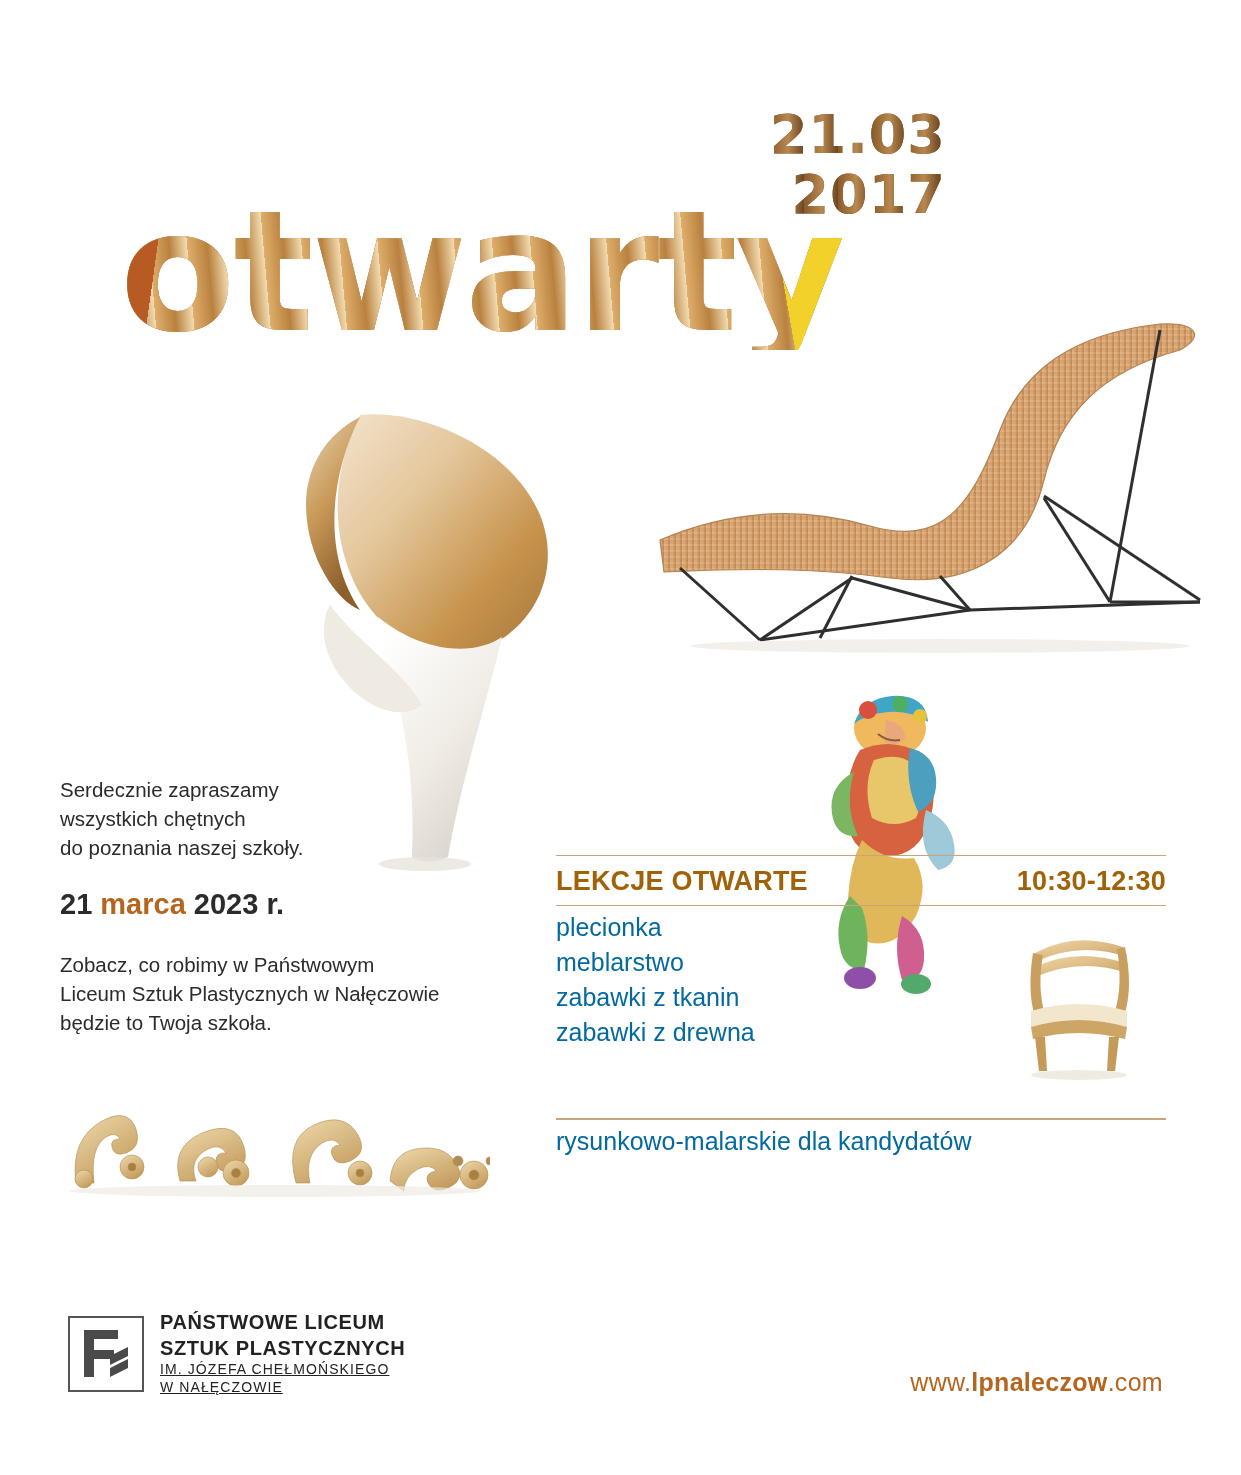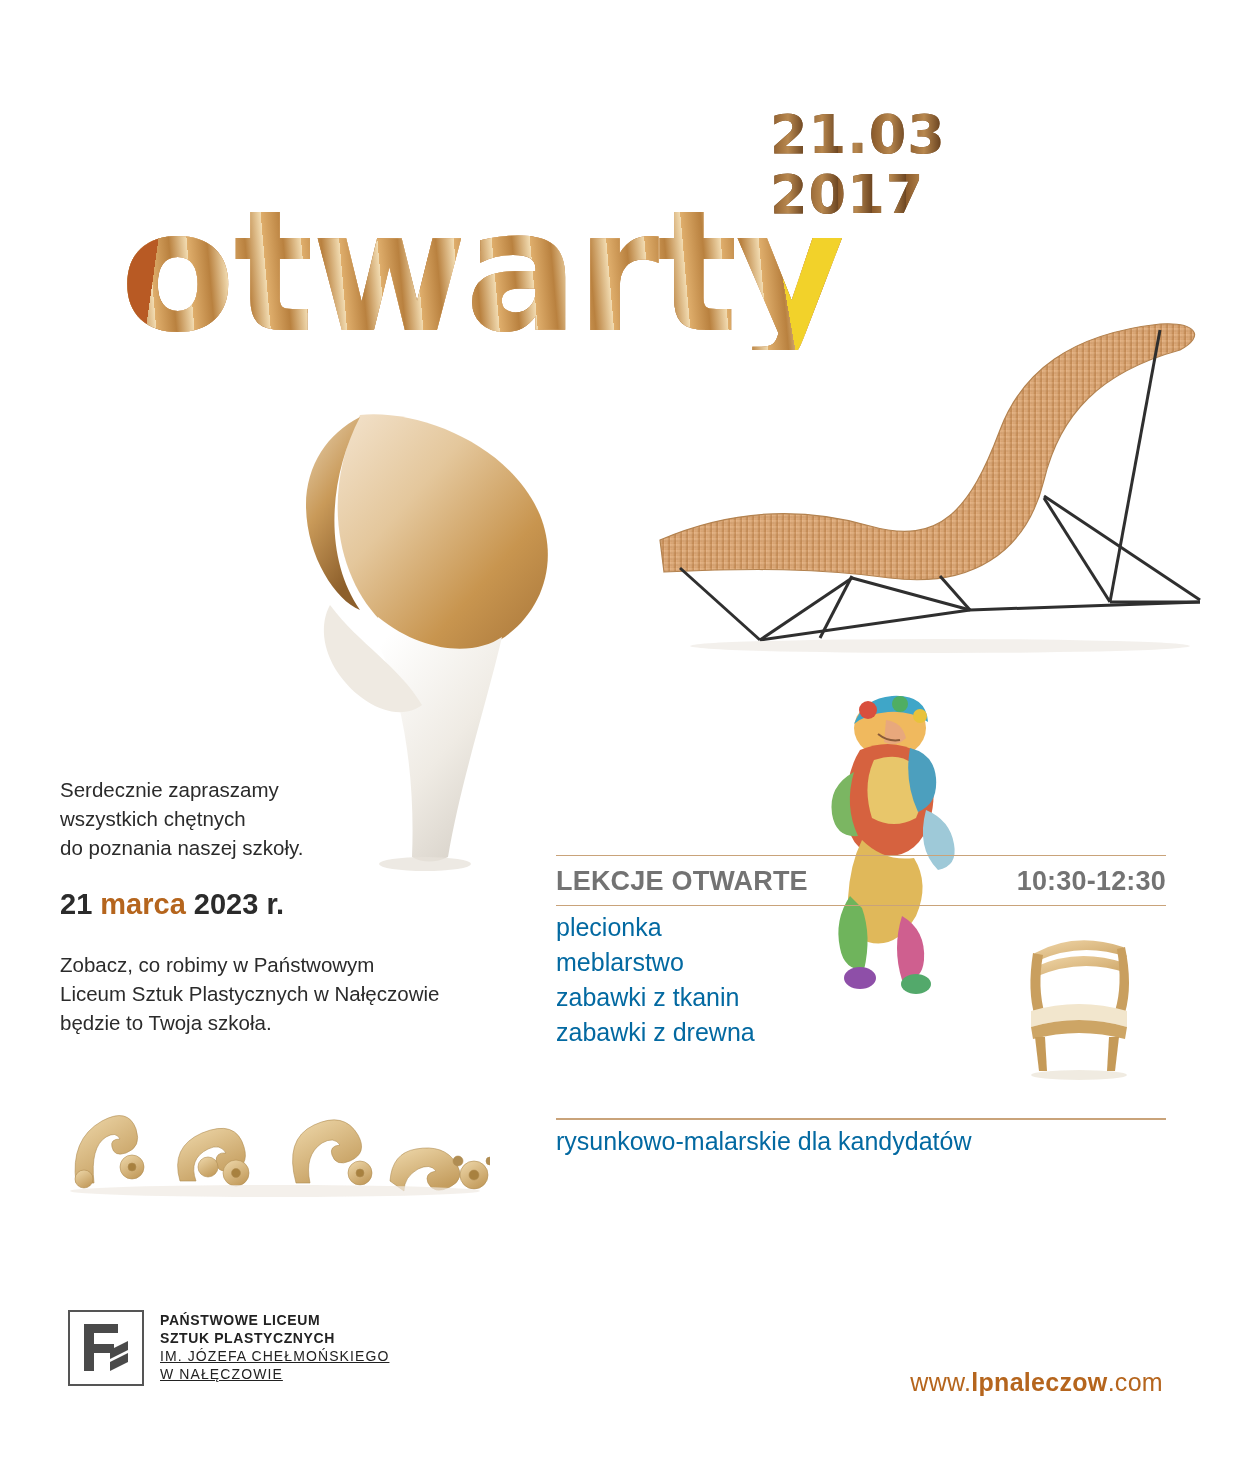--- a/index.html
+++ b/index.html
@@ -72,20 +72,21 @@
     font-weight: bold;
     font-size: 54px;
     line-height: 1.12;
     letter-spacing: 1px;
     background-image:
       repeating-linear-gradient(90deg, #8a5a2b 0px, #b8884f 18px, #6d4622 34px),
       linear-gradient(180deg, #7b4f25 0%, #5d3a1a 100%);
     -webkit-background-clip: text;
     background-clip: text;
     color: transparent;
+    text-align: right;
     -webkit-text-fill-color: transparent;
   }
   .date-block div { white-space: nowrap; }
 
   
   .photo { position: absolute; }
 
   
   .sculpture {
     left: 210px; top: 405px; width: 370px; height: 470px;
@@ -138,21 +139,21 @@
     background: #c9a37a;
     width: 100%;
   }
   .prog-head {
     display: flex;
     justify-content: space-between;
     align-items: baseline;
     padding: 10px 0 8px 0;
     font-size: 27px;
     font-weight: bold;
-    color: #737373;
+    color: #a16207;
     letter-spacing: 0.2px;
   }
   .prog-body {
     font-size: 25px;
     line-height: 1.4;
     color: #0369a1;
     padding: 4px 0 16px 0;
   }
   .prog-body div { margin: 0; }
   .program-2 { margin-top: 52px; }
@@ -172,21 +173,21 @@
     border: 2px solid #555;
     position: relative;
     flex: 0 0 auto;
   }
   .logo-text {
     font-size: 17.5px;
     line-height: 1.28;
     letter-spacing: 0.6px;
     color: #222;
   }
-  .logo-text .l1, .logo-text .l2 { font-weight: bold; font-size: 14px; }
+  .logo-text .l1, .logo-text .l2 { font-weight: bold; font-size: 20px; }
   .logo-text .l3, .logo-text .l4 { font-size: 14px; letter-spacing: 1.1px; text-decoration: underline; }
 
   .website {
     position: absolute;
     right: 78px;
     top: 1368px;
     font-size: 25px;
     color: #b5651d;
     letter-spacing: 0.3px;
   }

